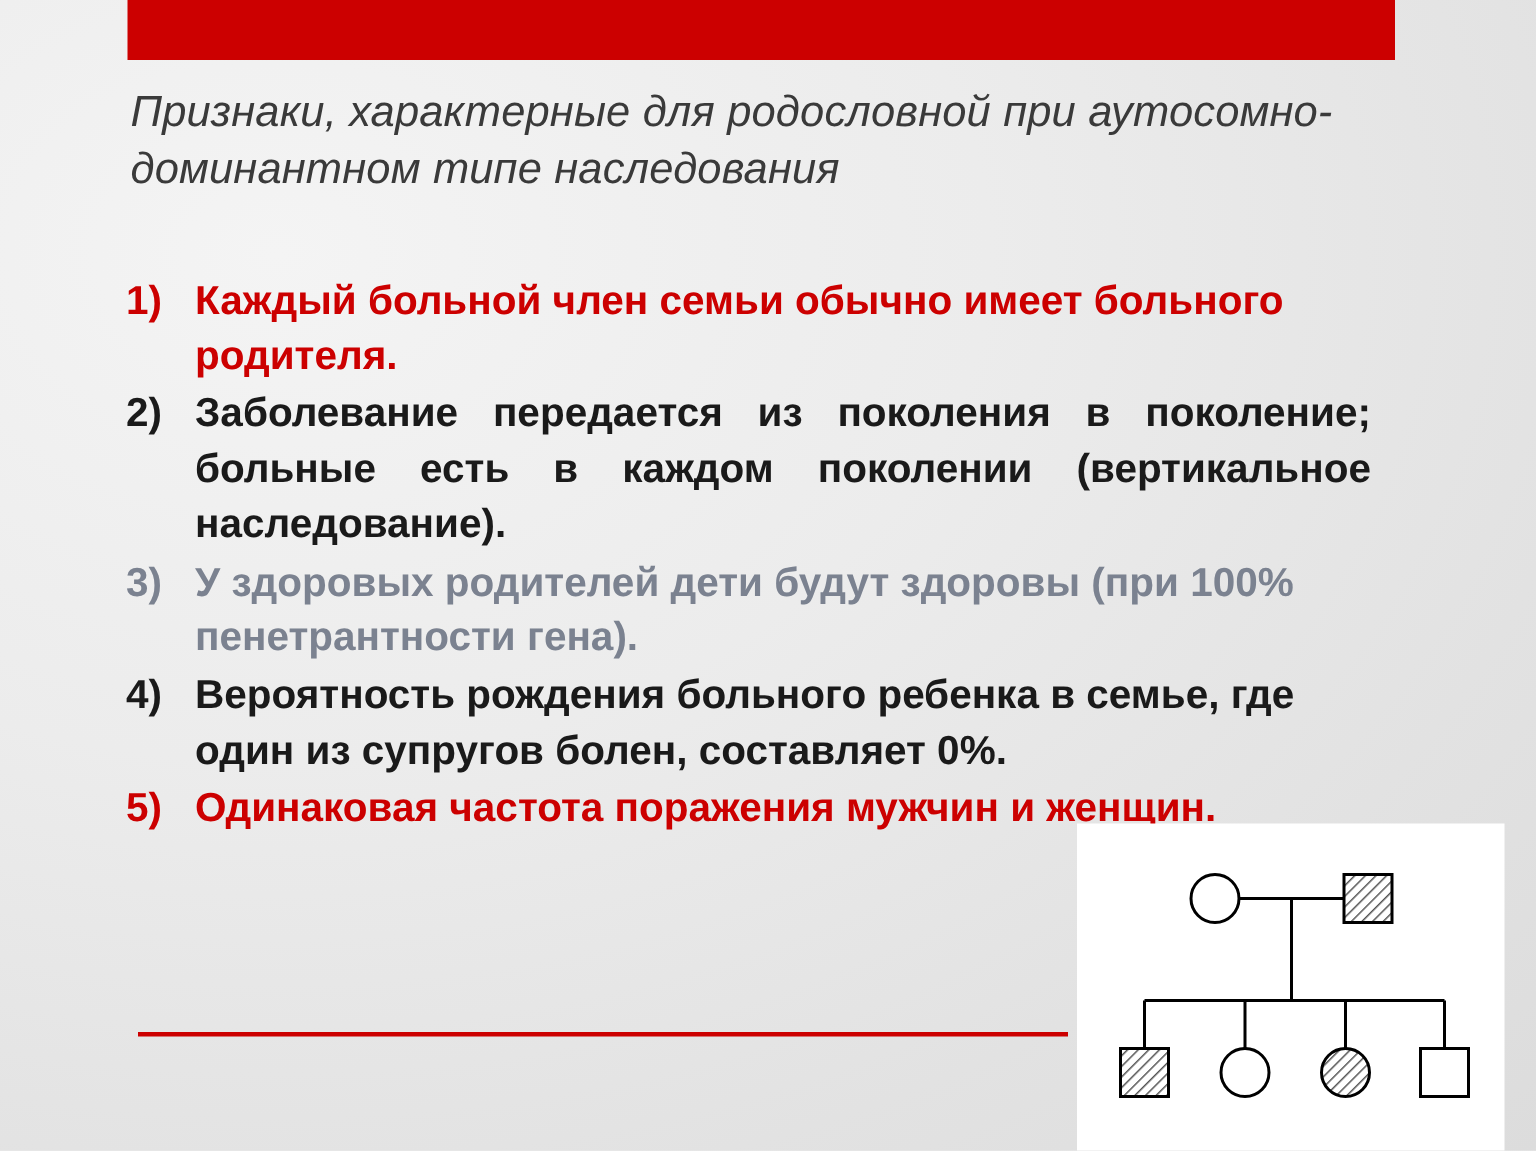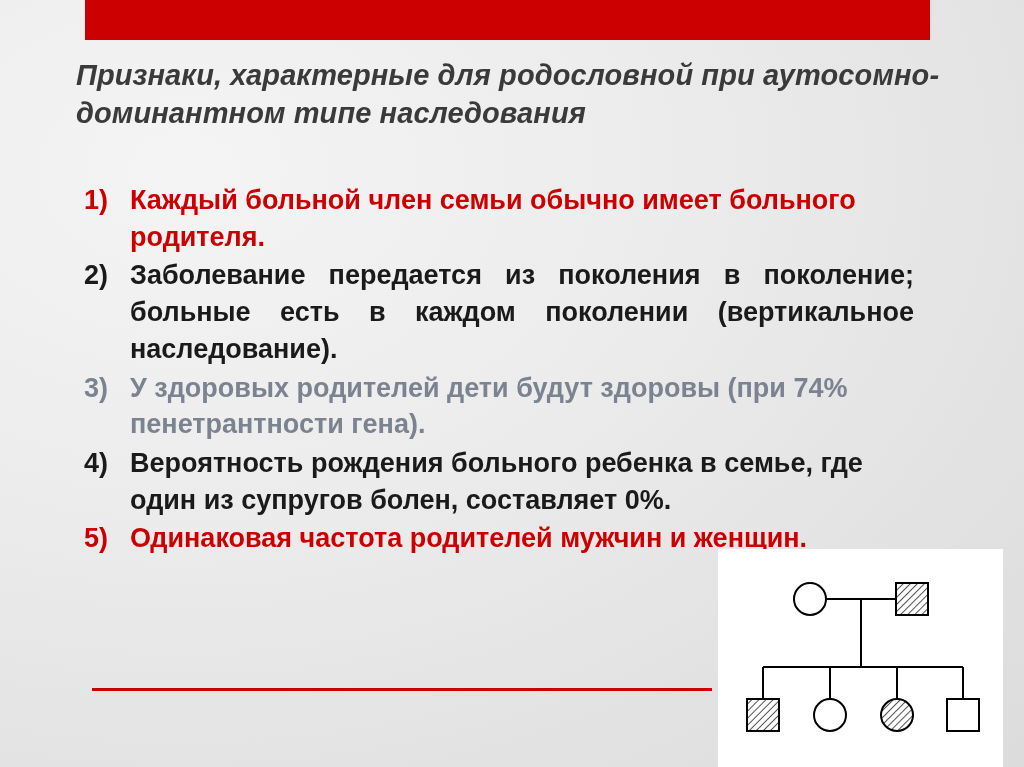--- a/index.html
+++ b/index.html
@@ -24,25 +24,25 @@
   .top-bar {
     position: absolute;
     left: 85px;
     top: 0;
     width: 845px;
     height: 40px;
     background: #cc0000;
   }
   .title {
     position: absolute;
-    left: 76px;
+    left: 87px;
     top: 56px;
     width: 870px;
     font-size: 29px;
-    font-weight: bold;
+    font-weight: normal;
     font-style: italic;
     color: #3a3a3a;
     line-height: 1.32;
     letter-spacing: 0.1px;
   }
   .list {
     position: absolute;
     left: 84px;
     top: 182px;
     width: 830px;
@@ -108,31 +108,31 @@
       <span class="txt c-red">Каждый больной член семьи обычно имеет больного родителя.</span>
     </div>
 
     <div class="item justify">
       <span class="num c-dark">2)</span>
       <span class="txt c-dark">Заболевание передается из поколения в поколение; больные есть в каждом поколении (вертикальное наследование).</span>
     </div>
 
     <div class="item">
       <span class="num c-gray">3)</span>
-      <span class="txt c-gray"> У здоровых родителей дети будут здоровы (при 74% пенетрантности гена).</span>
+      <span class="txt c-gray"> У здоровых родителей дети будут здоровы (при 100% пенетрантности гена).</span>
     </div>
 
     <div class="item">
       <span class="num c-dark">4)</span>
       <span class="txt c-dark">Вероятность рождения больного ребенка в семье, где один из супругов болен, составляет 0%.</span>
     </div>
 
     <div class="item">
       <span class="num c-red">5)</span>
-      <span class="txt c-red">Одинаковая частота родителей мужчин и женщин.</span>
+      <span class="txt c-red">Одинаковая частота поражения мужчин и женщин.</span>
     </div>
 
   </div>
 
   <div class="rule"></div>
 
   <div class="pedigree-box">
     <svg width="285" height="218" viewBox="0 0 285 218" xmlns="http://www.w3.org/2000/svg">
       <defs>
         <pattern id="hatch" patternUnits="userSpaceOnUse" width="5" height="5" patternTransform="rotate(45)">

